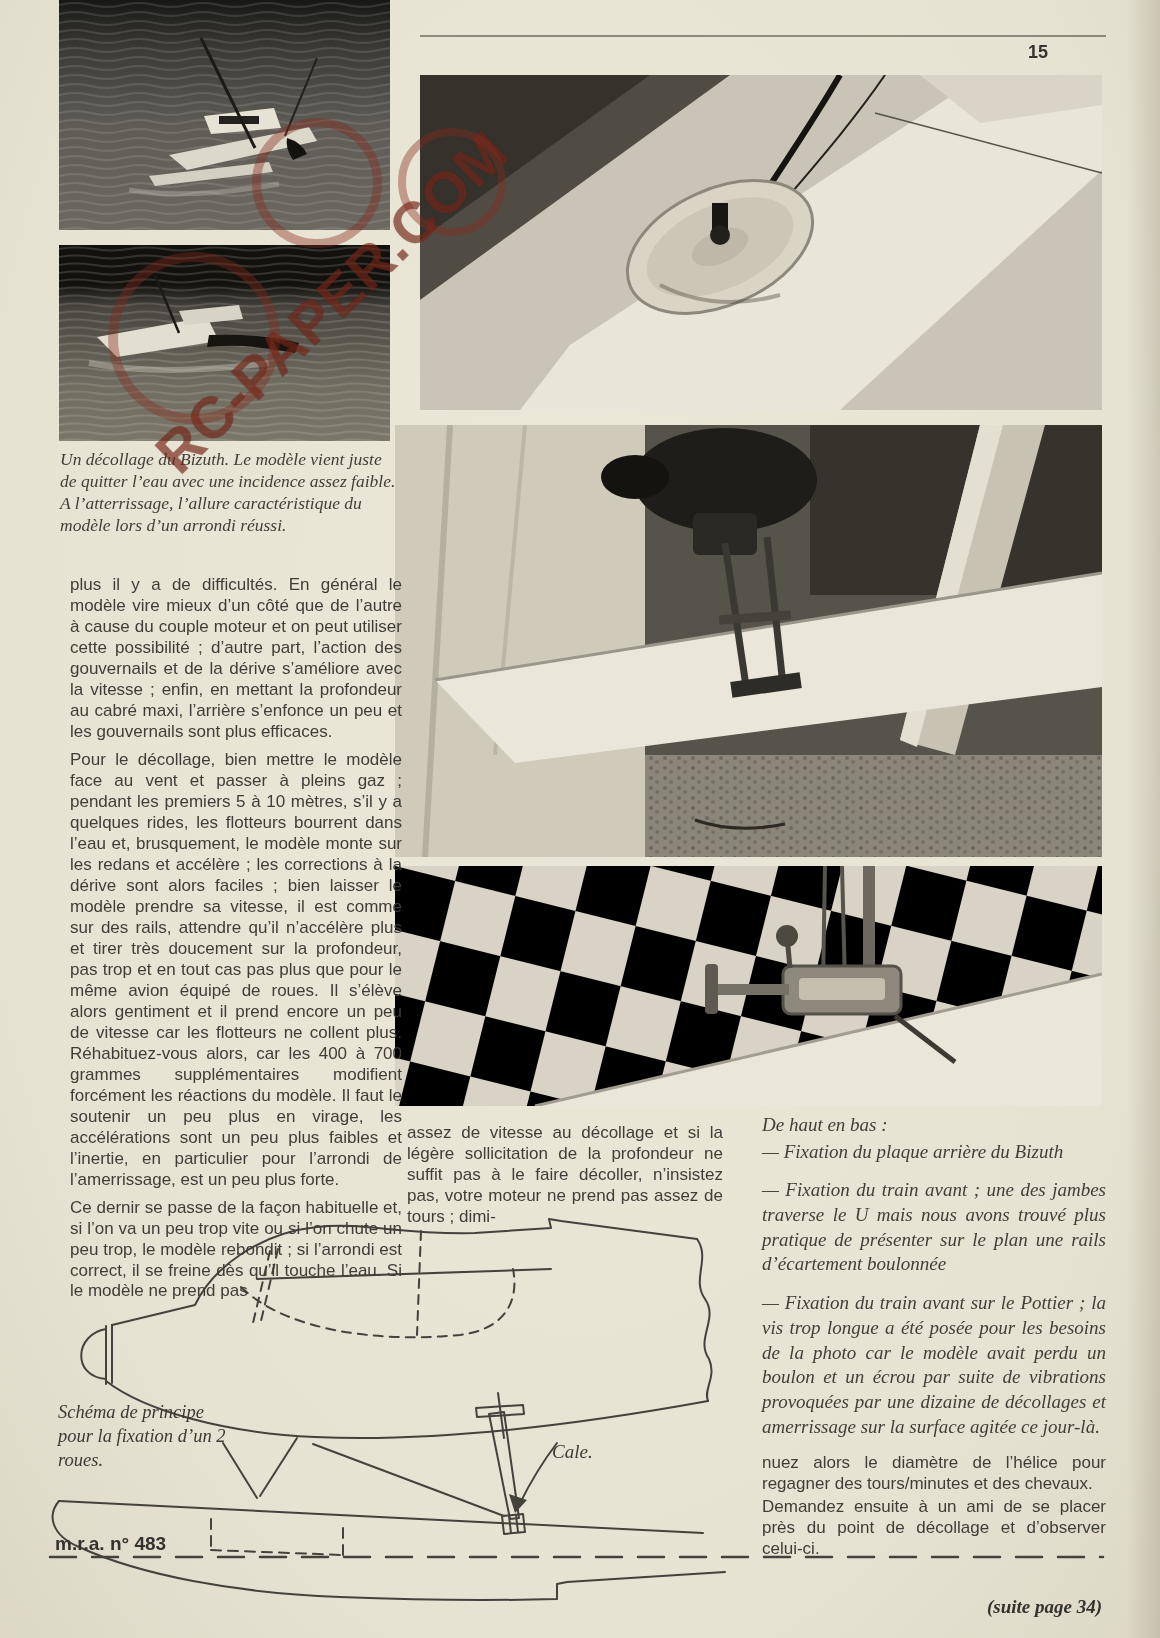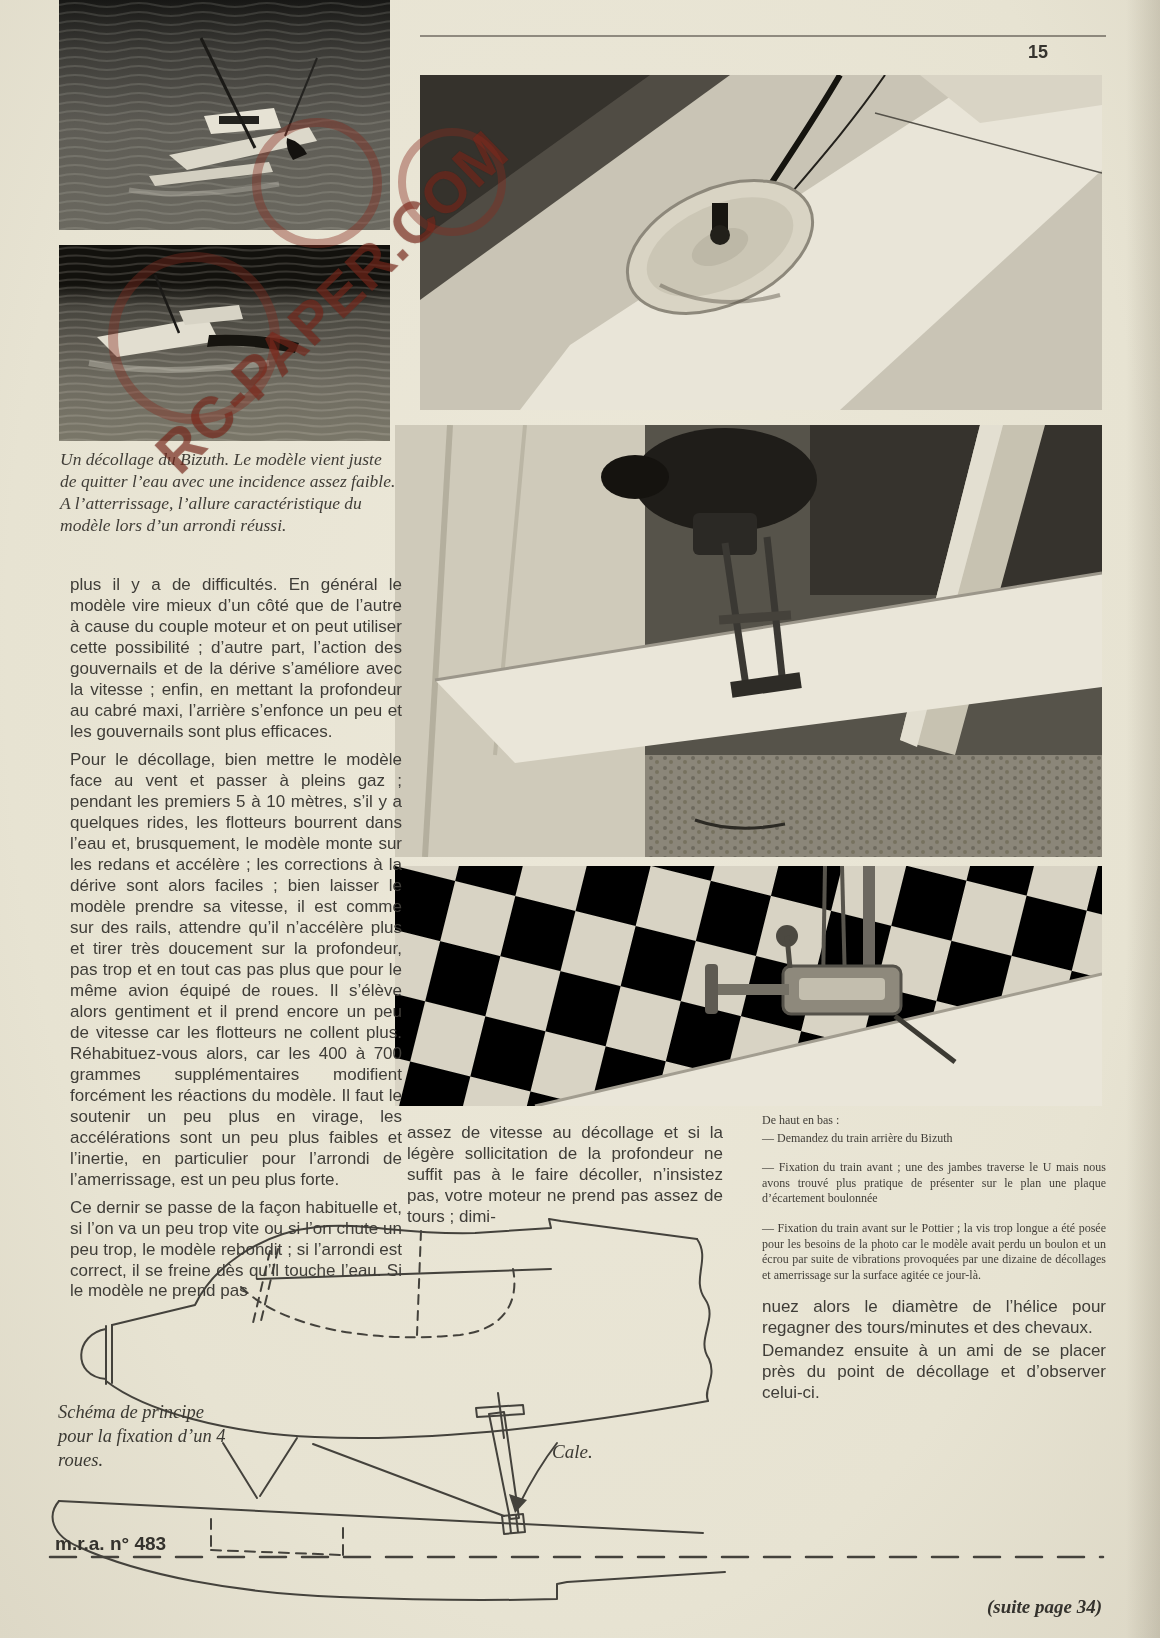--- a/index.html
+++ b/index.html
@@ -32,21 +32,21 @@
 
   .caption-left{position:absolute;left:60px;top:448px;width:336px;z-index:2;
     font-family:"Liberation Serif",serif;font-style:italic;font-size:17.5px;line-height:1.26;color:#413e38;}
   .caption-left p{margin:0;}
 
   .col{position:absolute;z-index:2;font-size:17px;line-height:1.235;text-align:justify;}
   .col p{margin:0 0 7px 0;}
   .col-left{left:70px;top:575px;width:332px;}
   .col-mid{left:407px;top:1123px;width:316px;}
   .col-right{left:762px;top:1113px;width:344px;}
-  .col-right .cap{font-family:"Liberation Serif",serif;font-size:12px;
+  .col-right .cap{font-family:"Liberation Serif",serif;font-style:italic;font-size:19px;
     line-height:1.3;color:#413e38;margin:0 0 14px 0;}
   .col-right .cap.tight{margin-bottom:2px;}
   .col-right .bodytext{margin:0 0 2px 0;}
 
   .diagram-caption{position:absolute;left:58px;top:1400px;width:185px;z-index:2;
     font-family:"Liberation Serif",serif;font-style:italic;font-size:18.5px;line-height:1.3;color:#3c3a34;}
   .cale-label{position:absolute;left:552px;top:1441px;z-index:2;
     font-family:"Liberation Serif",serif;font-style:italic;font-size:19px;color:#3c3a34;}
   .diagram-svg{position:absolute;left:45px;top:1195px;width:1065px;height:430px;z-index:1;}
 
@@ -204,22 +204,22 @@
     <p>Pour le décollage, bien mettre le modèle face au vent et passer à pleins gaz ; pendant les premiers 5 à 10 mètres, s’il y a quelques rides, les flotteurs bourrent dans l’eau et, brusquement, le modèle monte sur les redans et accélère ; les corrections à la dérive sont alors faciles ; bien laisser le modèle prendre sa vitesse, il est comme sur des rails, attendre qu’il n’accélère plus et tirer très doucement sur la profondeur, pas trop et en tout cas pas plus que pour le même avion équipé de roues. Il s’élève alors gentiment et il prend encore un peu de vitesse car les flotteurs ne collent plus. Réhabituez-vous alors, car les 400 à 700 grammes supplémentaires modifient forcément les réactions du modèle. Il faut le soutenir un peu plus en virage, les accélérations sont un peu plus faibles et l’inertie, en particulier pour l’arrondi de l’amerrissage, est un peu plus forte.</p>
     <p>Ce dernir se passe de la façon habituelle et, si l’on va un peu trop vite ou si l’on chute un peu trop, le modèle rebondit ; si l’arrondi est correct, il se freine dès qu’il touche l’eau. Si le modèle ne prend pas</p>
   </div>
 
   <div class="col col-mid">
     <p>assez de vitesse au décollage et si la légère sollicitation de la profondeur ne suffit pas à le faire décoller, n’insistez pas, votre moteur ne prend pas assez de tours ; dimi-</p>
   </div>
 
   <div class="col col-right">
     <p class="cap tight">De haut en bas :</p>
-    <p class="cap">— Demandez du train arrière du Bizuth</p>
-    <p class="cap">— Fixation du train avant ; une des jambes traverse le U mais nous avons trouvé plus pratique de présenter sur le plan une plaque d’écartement boulonnée</p>
+    <p class="cap">— Fixation du plaque arrière du Bizuth</p>
+    <p class="cap">— Fixation du train avant ; une des jambes traverse le U mais nous avons trouvé plus pratique de présenter sur le plan une rails d’écartement boulonnée</p>
     <p class="cap">— Fixation du train avant sur le Pottier ; la vis trop longue a été posée pour les besoins de la photo car le modèle avait perdu un boulon et un écrou par suite de vibrations provoquées par une dizaine de décollages et amerrissage sur la surface agitée ce jour-là.</p>
     <p class="bodytext">nuez alors le diamètre de l’hélice pour regagner des tours/minutes et des chevaux.</p>
     <p class="bodytext">Demandez ensuite à un ami de se placer près du point de décollage et d’observer celui-ci.</p>
   </div>
 
   <svg class="diagram-svg" viewBox="0 0 1065 430">
     <g stroke="#44423c" stroke-width="2" fill="none" stroke-linecap="round" stroke-linejoin="round">
 
       <g>
         <path d="M61,134 C30,139 26,181 61,184"></path>
@@ -260,20 +260,20 @@
         </g>
       </g>
 
       <line x1="5" y1="362" x2="1058" y2="362" stroke-dasharray="26 16" stroke-width="2.5"></line>
 
       <path d="M512,248 C495,270 484,290 474,310"></path>
     </g>
     <polygon points="470,318 464,299 482,305" fill="#44423c"></polygon>
   </svg>
 
-  <div class="diagram-caption">Schéma de principe pour la fixation d’un 4 roues.</div>
+  <div class="diagram-caption">Schéma de principe pour la fixation d’un 2 roues.</div>
   <div class="cale-label">Cale.</div>
 
   <div class="footer-left">m.r.a. n° 483</div>
   <div class="footer-right">(suite page 34)</div>
 
   <div class="edge-shade"></div>
 </div>
 
 </body></html>

